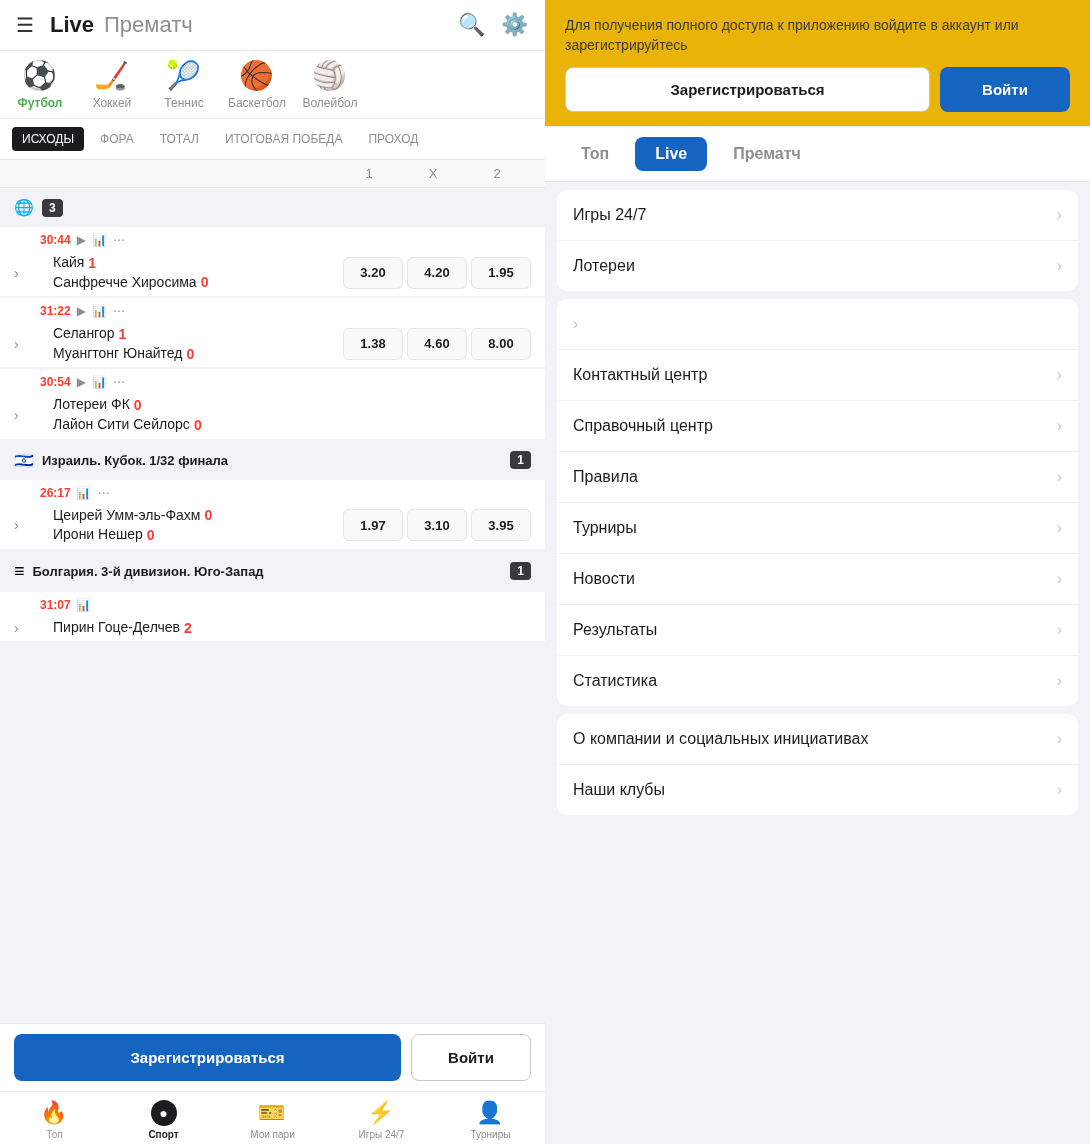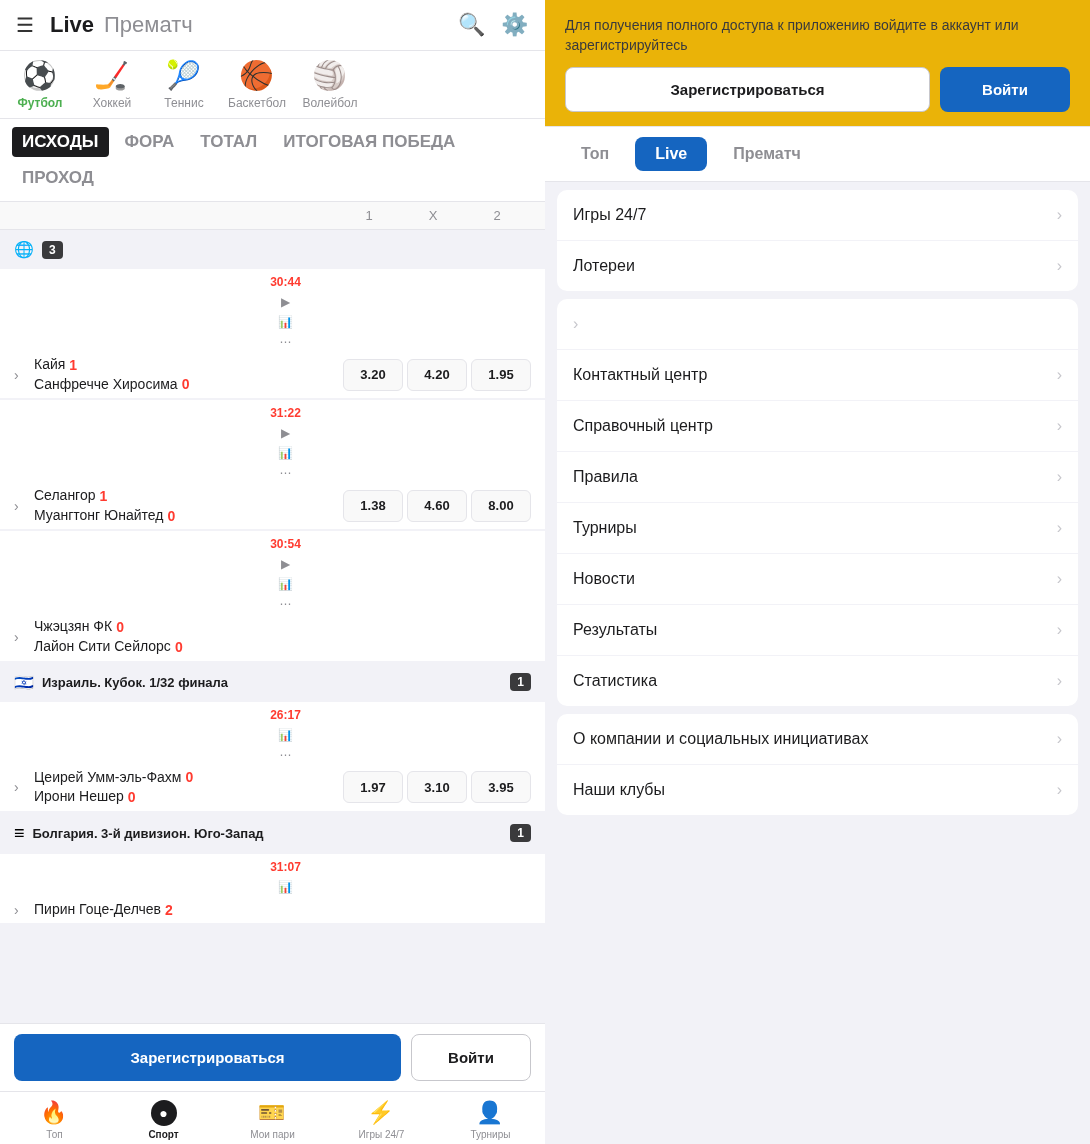--- a/index.html
+++ b/index.html
@@ -59,22 +59,22 @@
       display: flex;
       padding: 8px 12px;
       gap: 6px;
       background: #fff;
       border-bottom: 1px solid #e5e5ea;
       flex-wrap: wrap;
     }
     .filter-tab {
       padding: 5px 10px;
       border-radius: 4px;
-      font-size: 17px;
-      font-weight: 700;
+      font-size: 12px;
+      font-weight: 400;
       cursor: pointer;
       border: none;
       background: transparent;
       color: #8e8e93;
     }
     .filter-tab.active {
       background: #1c1c1e;
       color: #fff;
     }
 
@@ -114,21 +114,20 @@
     
     .match-group {
       background: #fff;
       margin-bottom: 2px;
     }
     .match-time-row {
       display: flex;
       align-items: center;
       padding: 6px 14px 2px 40px;
       gap: 6px;
-      flex-direction: column;
     }
     .match-time { font-size: 12px; color: #ff3b30; font-weight: 600; }
     .match-icon-small { font-size: 12px; color: #8e8e93; }
 
     .match-row {
       display: flex;
       align-items: center;
       padding: 4px 14px 4px 14px;
     }
     .match-chevron { width: 20px; font-size: 14px; color: #8e8e93; cursor: pointer; }
@@ -288,20 +287,21 @@
     .menu-item:last-child { border-bottom: none; }
     .menu-item-label { flex: 1; font-size: 16px; color: #1c1c1e; }
     .menu-item-chevron { font-size: 16px; color: #c7c7cc; }
     .menu-item-version { font-size: 14px; color: #8e8e93; margin-right: 8px; }
     .menu-item-logo { width: 24px; height: 24px; background: #e53935; border-radius: 4px; display: flex; align-items: center; justify-content: center; font-size: 12px; color: #fff; font-weight: 900; }
 
     .menu-section-top { margin-top: 8px; }
     .team-entry {
       display: flex;
       align-items: center;
+      margin-left: 19px;
     }
   </style>
 </head>
 <body>
 
 <div class="left-panel">
 
   <div class="header">
     <span class="hamburger-icon">☰</span>
     <div class="header-title">
@@ -417,21 +417,21 @@
       <div class="match-time-row">
         <span class="match-time">30:54</span>
         <span class="match-icon-small">▶</span>
         <span class="match-icon-small">📊</span>
         <span class="match-icon-small">⋯</span>
       </div>
       <div class="match-row">
         <span class="match-chevron">›</span>
         <div class="match-teams">
           <div class="team-entry">
-            <span class="team-name">Чжэцзян ФК</span>
+            <span class="team-name">Лотереи ФК</span>
             <span class="team-score">0</span>
           </div>
           <div class="team-entry">
             <span class="team-name">Лайон Сити Сейлорс</span>
             <span class="team-score">0</span>
           </div>
         </div>
       </div>
     </div>
 

